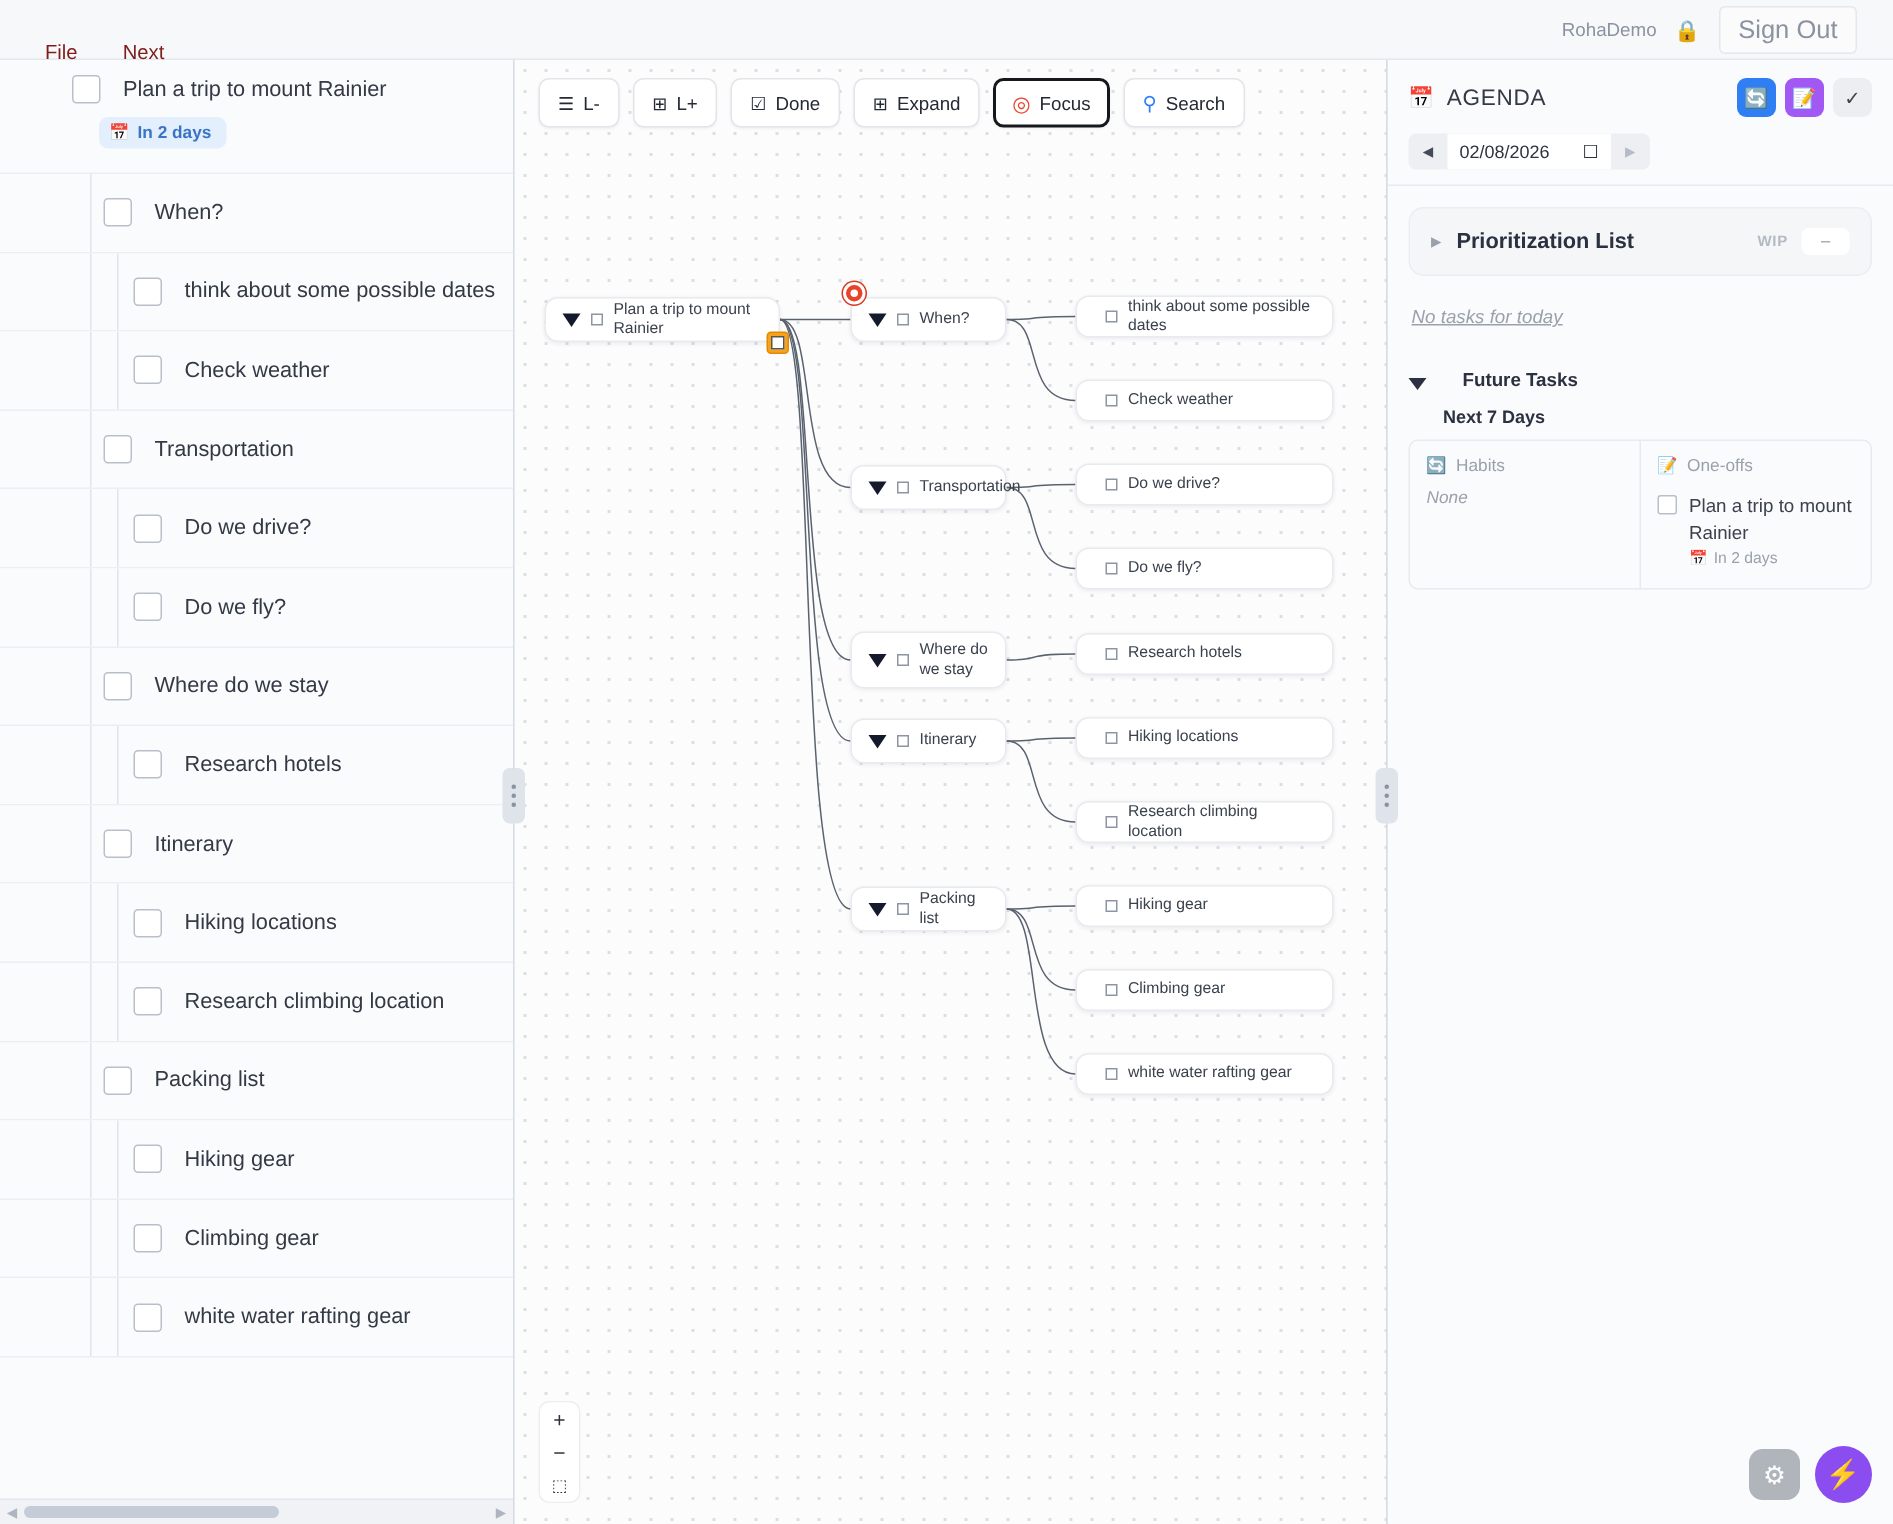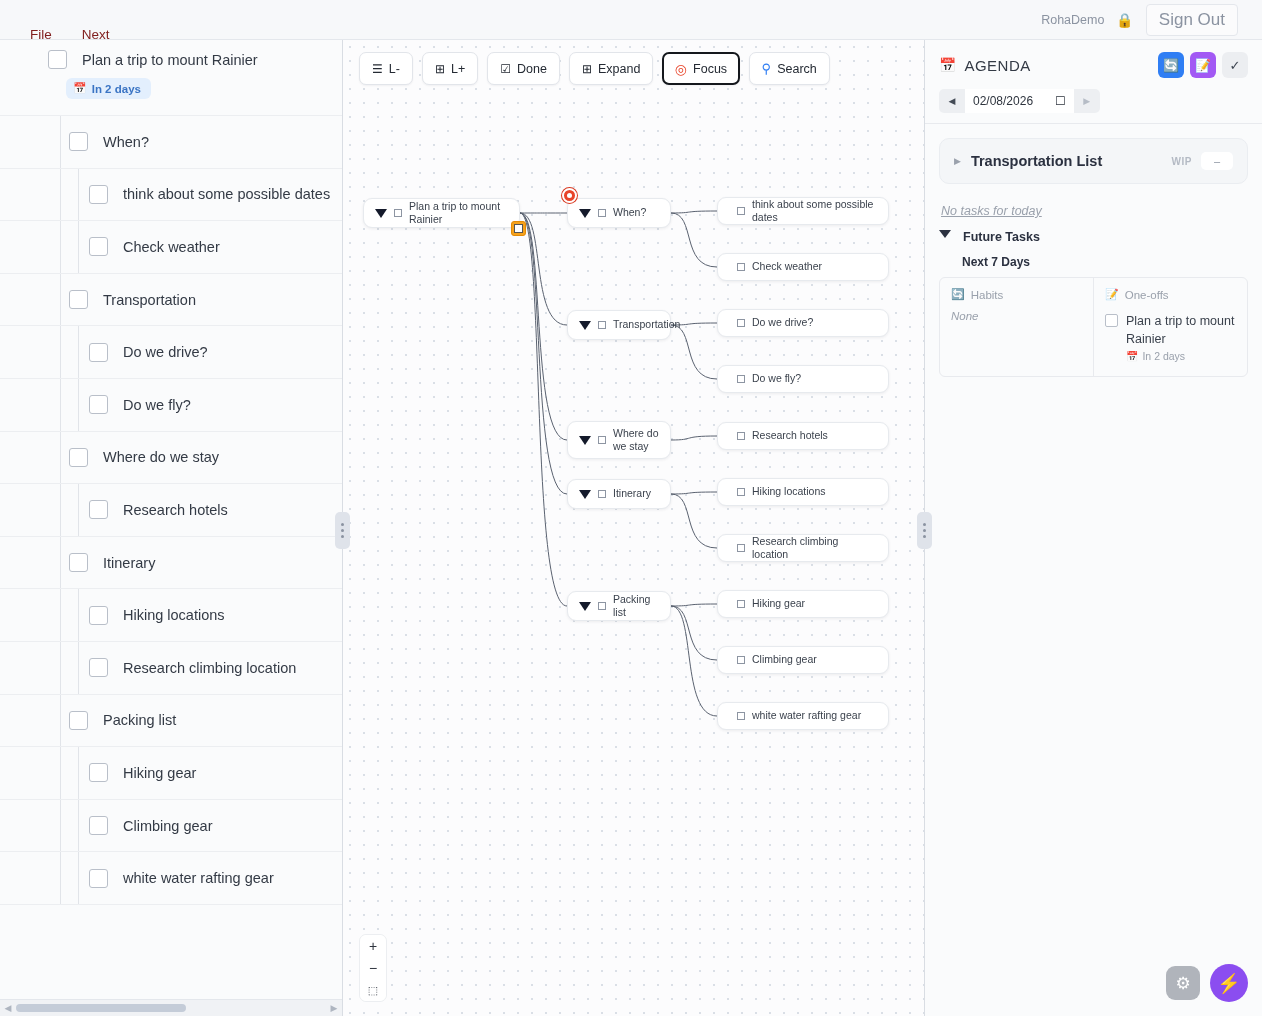--- a/index.html
+++ b/index.html
@@ -197,21 +197,21 @@
   #prio-tri { font-size: 9px; color: #9aa1ac; margin-right: 10px; }
   #prio-title { font-size: 14.5px; font-weight: 700; color: #2b3140; }
   #prio-right { margin-left: auto; display: flex; align-items: center; gap: 9px; }
   #wip-lab { font-size: 10px; font-weight: 700; color: #b4bac4; letter-spacing: .5px; }
   #wip-box {
     background: #fff; border-radius: 5px; width: 32px; height: 18px;
     display: flex; align-items: center; justify-content: center;
     font-size: 11px; color: #8d95a2;
   }
   #notasks { margin: 20px 2px 0 2px; font-size: 12.5px; font-style: italic; color: #9aa1ac; text-decoration: underline; }
-  #future-row { margin-top: 12px; display: flex; align-items: flex-start; gap: 12px; }
+  #future-row { margin-top: 28px; display: flex; align-items: flex-end; gap: 24px; }
   .tri-down { width:0;height:0;border-left:6px solid transparent;border-right:6px solid transparent;border-top:8px solid #2b3140; }
   #future-lab { font-size: 12.5px; font-weight: 700; color: #2b3140; }
   #next7 { margin-top: 11px; font-size: 12px; font-weight: 700; color: #2b3140; margin-left: 23px; }
   #cols {
     margin-top: 8px; display: flex;
     border: 1px solid #e8eaee; border-radius: 6px; background: #fafbfc;
   }
   .col { flex: 1; padding: 10px 11px 14px 11px; min-height: 96px; }
   .col + .col { border-left: 1px solid #e8eaee; }
   .col-head { display: flex; align-items: center; gap: 6px; font-size: 11.5px; color: #9aa1ac; }
@@ -526,21 +526,21 @@
           <span>02/08/2026</span>
           <span>☐</span>
         </div>
         <div class="dt-arrow off">▶</div>
       </div>
     </div>
 
     <div id="ag-body">
       <div id="prio-card">
         <span id="prio-tri">▶</span>
-        <span id="prio-title">Transportation List</span>
+        <span id="prio-title">Prioritization List</span>
         <div id="prio-right">
           <span id="wip-lab">WIP</span>
           <span id="wip-box">–</span>
         </div>
       </div>
 
       <div id="notasks">No tasks for today</div>
 
       <div id="future-row">
         <div class="tri-down"></div>

